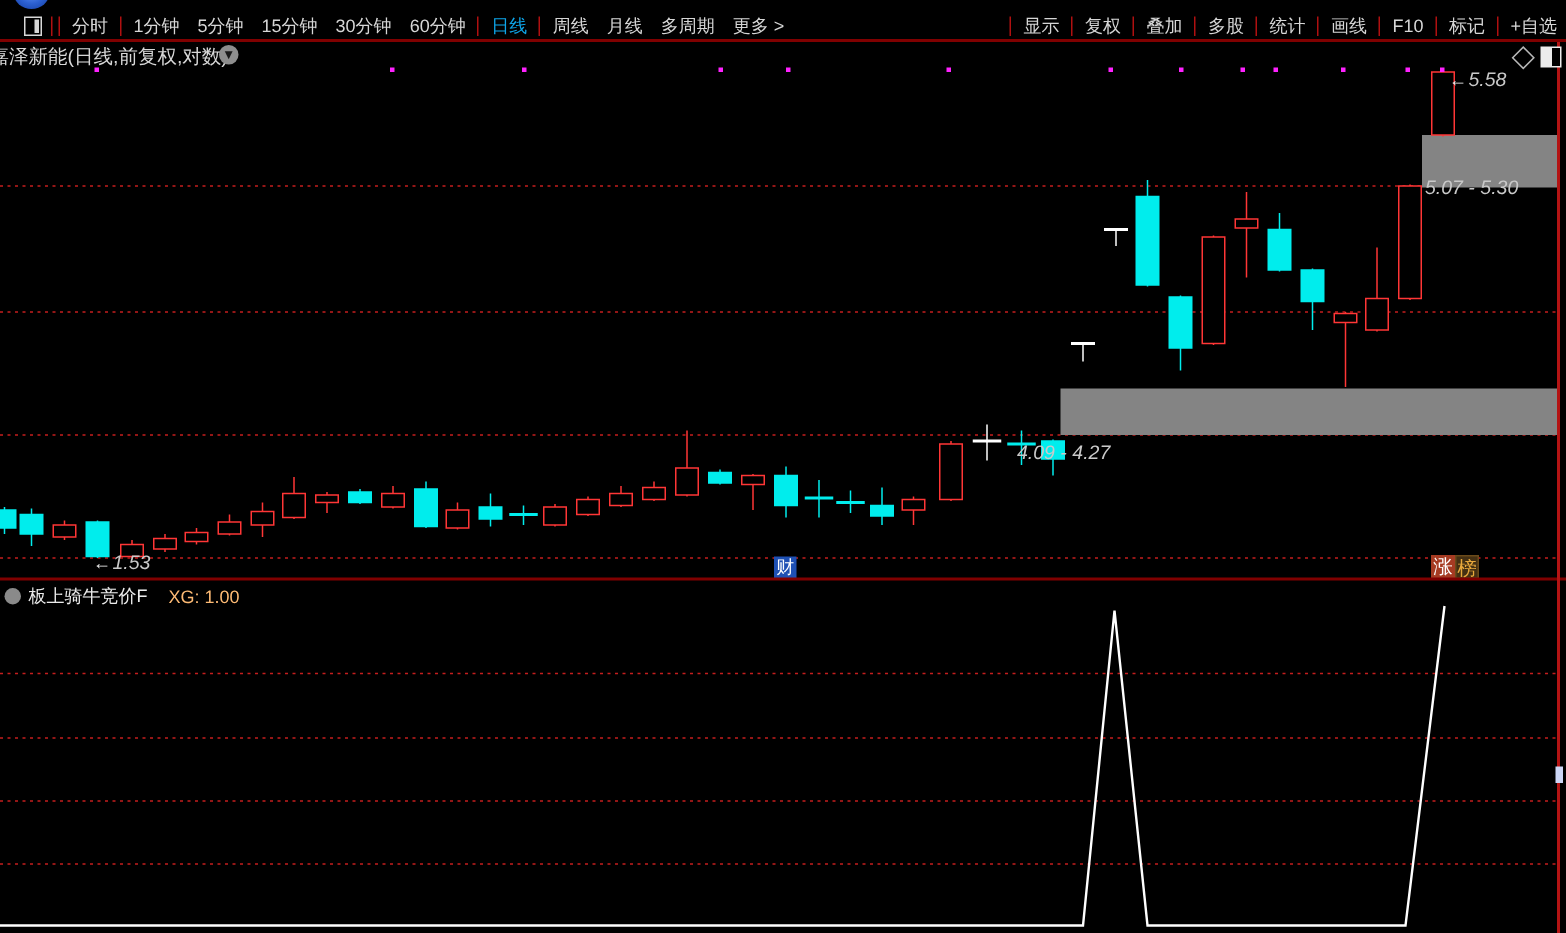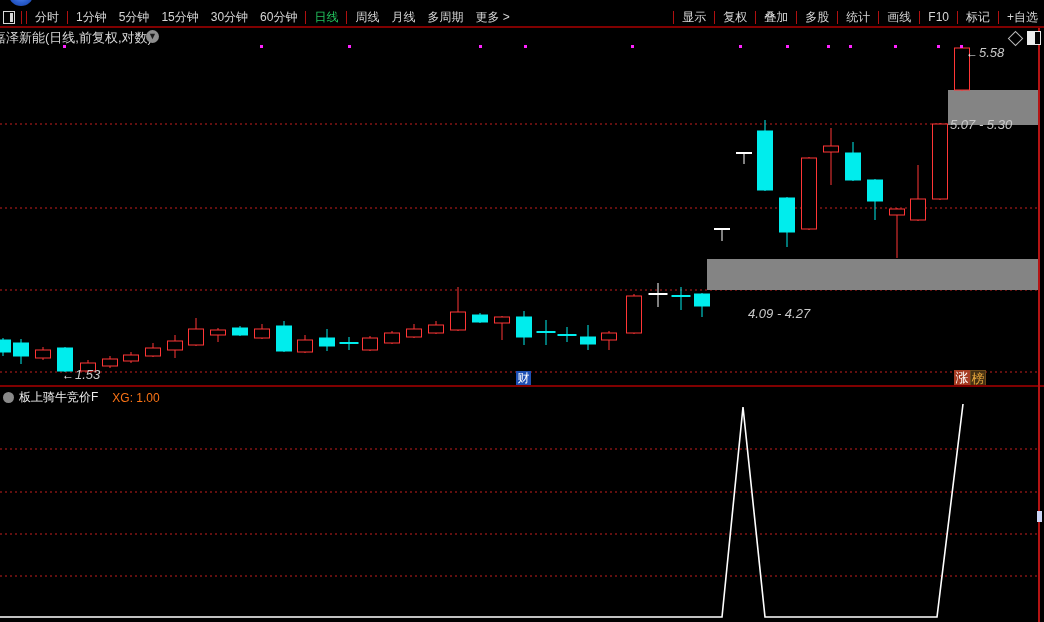--- a/index.html
+++ b/index.html
@@ -7,24 +7,24 @@
   .page{position:relative;width:1044px;height:622px;background:#000;overflow:hidden;}
 
   
   .topstrip{position:absolute;top:0;left:0;width:1044px;height:8px;overflow:hidden;z-index:7;background:#000;}
   .logo-frag{position:absolute;left:9px;top:-16px;width:24px;height:22px;border-radius:50%;
              background:radial-gradient(circle at 50% 40%, #6fa0ff 0%, #2b5fd0 55%, #123a9a 100%);}
 
   
   .menubar{position:absolute;top:8px;left:0;width:1044px;height:18px;background:#000;z-index:7;
            display:flex;align-items:center;color:#d6d6d6;font-size:12px;border-bottom:2px solid #800000;}
-  .menu-left,.menu-right{display:flex;align-items:center;height:100%;white-space:nowrap;}
+  .menu-left,.menu-right{display:flex;align-items:center;height:100%;white-space:nowrap;padding-left:13px;}
   .menu-right{margin-left:auto;justify-content:space-between;}
   .menu-item{padding:0 6px;cursor:default;}
-  .menu-item.active{color:#22c55e;}
+  .menu-item.active{color:#0ea5e9;}
   .msep{width:1px;height:13px;background:#b01010;margin:0 2px;flex:0 0 1px;}
   .win-icon{width:10px;height:11px;border:1px solid #d8d8d8;margin:0 4px 0 3px;position:relative;flex:0 0 10px;}
   .win-icon::after{content:"";position:absolute;right:1px;top:1px;bottom:1px;width:3px;background:#d8d8d8;}
 
   
   .titlerow{position:absolute;top:28px;left:0;width:1044px;height:17px;z-index:6;background:transparent;}
   .chart-title{position:absolute;left:-7px;top:1px;font-size:13px;color:#d8d8d8;white-space:nowrap;}
   .dd-icon{position:absolute;left:146px;top:2px;width:13px;height:13px;border-radius:50%;background:#8e8e8e;
            color:#1a1a1a;font-size:9px;line-height:13px;text-align:center;}
   .diamond-icon{position:absolute;left:1010px;top:33px;width:9px;height:9px;border:1px solid #b8b8b8;
@@ -45,21 +45,21 @@
   .badge-zb{position:absolute;left:954px;top:370px;display:flex;z-index:4;}
   .badge-zb .z{width:16px;height:16px;background:#a63b22;color:#fff;font-size:13px;line-height:16px;text-align:center;}
   .badge-zb .b{width:16px;height:16px;background:#443013;color:#e8a83c;font-size:13px;line-height:16px;
                text-align:center;border:1px solid #6b4a1a;box-sizing:border-box;}
 
   
   .divider{position:absolute;top:385px;left:0;width:1044px;height:2px;background:#800000;z-index:5;}
   .ind-header{position:absolute;top:390px;left:0;height:15px;display:flex;align-items:center;z-index:5;}
   .ind-icon{width:11px;height:11px;border-radius:50%;background:#8a8a8a;margin:0 3px 0 3px;flex:0 0 11px;}
   .ind-name{color:#ececec;font-size:12px;margin-left:2px;text-align:center;}
-  .ind-value{color:#f97316;font-size:12px;margin-left:14px;}
+  .ind-value{color:#fdba74;font-size:12px;margin-left:14px;}
 
   
   .rborder{position:absolute;left:1038px;top:26px;width:2px;height:596px;background:#b41414;z-index:5;}
   .rthumb{position:absolute;left:1037px;top:511px;width:5px;height:11px;background:#ccd6f6;z-index:6;}
 </style>
 </head>
 <body>
 
 <div class="page">
 
@@ -269,21 +269,21 @@
       <rect x="849" y="45" width="3" height="3" fill="#ff22ff"></rect>
       <rect x="894" y="45" width="3" height="3" fill="#ff22ff"></rect>
       <rect x="937" y="45" width="3" height="3" fill="#ff22ff"></rect>
       <rect x="960" y="45" width="3" height="3" fill="#ff22ff"></rect>
       <polyline points="0,617 722,617 743,407 765,617 937,617 963,404" fill="none" stroke="#ffffff" stroke-width="1.6"></polyline>
     </svg>
 
   <div id="anno-layer">
       <div class="anno" style="left: 966px; top: 45px;"><span class="arrow-glyph">←</span><span>5.58</span></div>
       <div class="anno" style="left: 950px; top: 117px;"><span>5.07 - 5.30</span></div>
-      <div class="anno" style="left: 748px; top: 294px; margin-top: 12px;"><span>4.09 - 4.27</span></div>
+      <div class="anno" style="left: 678px; top: 294px;"><span>4.09 - 4.27</span></div>
       <div class="anno" style="left: 62px; top: 367px;"><span class="arrow-glyph">←</span><span>1.53</span></div>
     </div>
 
   <span class="badge-cai">财</span>
   <span class="badge-zb">
     <span class="z">涨</span>
     <span class="b">榜</span>
   </span>
 
   <div class="divider"></div>

